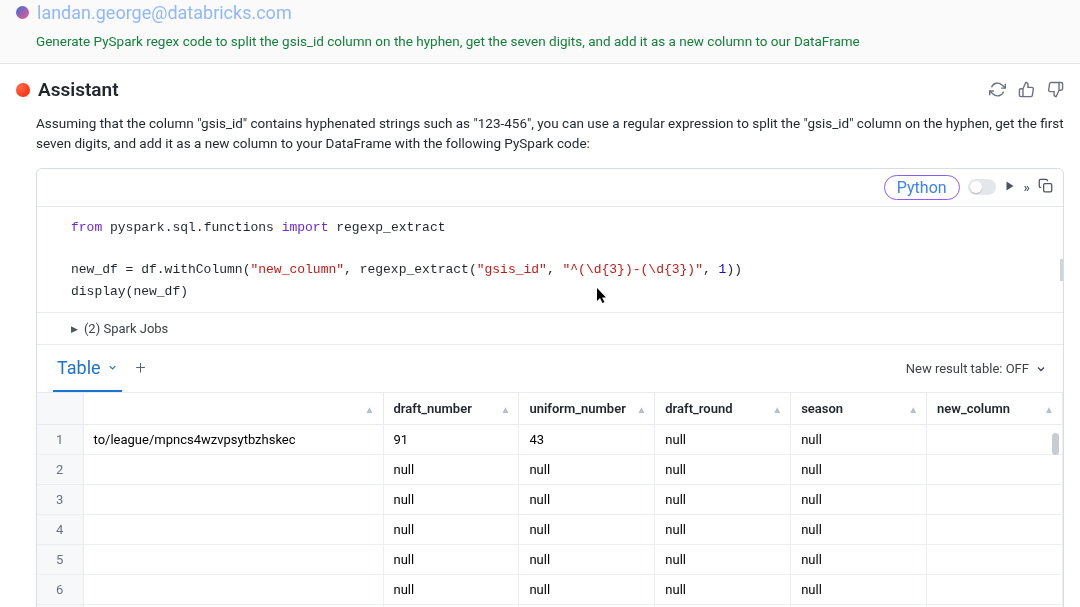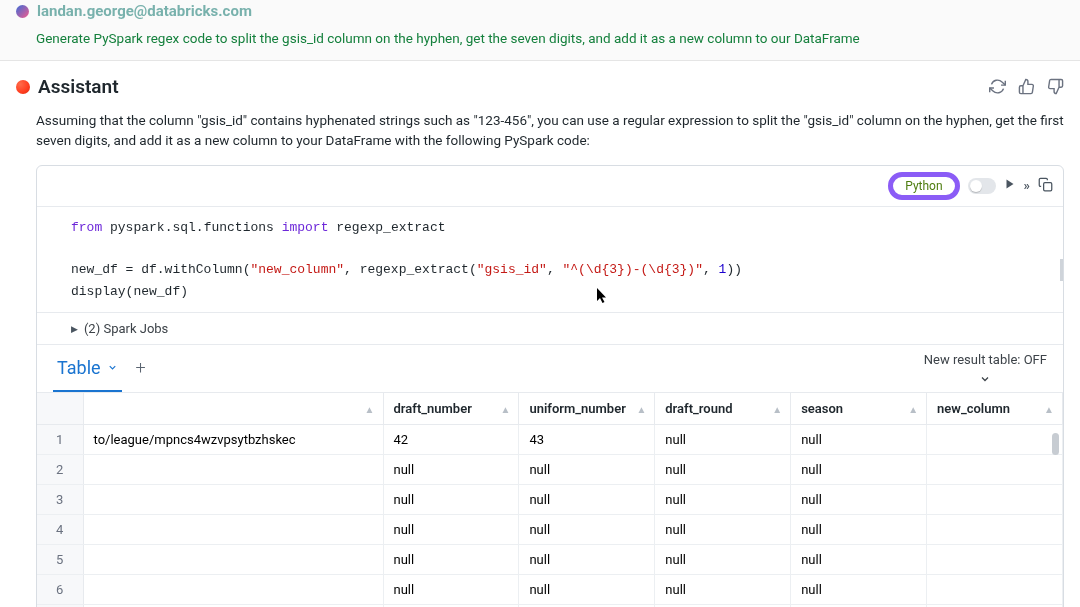--- a/index.html
+++ b/index.html
@@ -30,23 +30,23 @@
       margin-bottom: 10px;
     }
     .user-avatar {
       width: 13px;
       height: 13px;
       border-radius: 50%;
       background: linear-gradient(135deg, #3a6bd8, #f45b8c);
       flex: 0 0 auto;
     }
     .user-email {
-      font-weight: 700;
-      font-size: 15px;
-      color: #0f766e;
+      font-weight: 400;
+      font-size: 18px;
+      color: #3b82f6;
       opacity: 0.55;
     }
     .user-prompt {
       font-size: 13.5px;
       color: #15803d;
       margin-left: 20px;
     }
     .assistant-block {
       padding: 14px 16px 0 16px;
     }
@@ -90,25 +90,25 @@
     }
     .cell-toolbar {
       display: flex;
       justify-content: flex-end;
       align-items: center;
       gap: 8px;
       padding: 6px 10px;
       border-bottom: 1px solid #e7eaee;
     }
     .lang-badge {
-      border: 5px solid #8b5cf6;
+      border: 1px solid #8b5cf6;
       border-radius: 14px;
       padding: 2px 12px;
-      font-size: 12px;
-      color: #4d7c0f;
+      font-size: 16px;
+      color: #3b82f6;
       background: #fff;
     }
     .toggle-pill {
       width: 28px;
       height: 16px;
       background: #e3e6ea;
       border-radius: 10px;
       position: relative;
     }
     .toggle-pill::after {
@@ -182,21 +182,20 @@
       font-weight: 300;
       padding-bottom: 2px;
     }
     .tabs-right {
       margin-left: auto;
       display: flex;
       align-items: center;
       gap: 6px;
       font-size: 13px;
       color: #3d4349;
-      flex-direction: column;
     }
     .tabs-right svg { display: block; }
     .data-table {
       width: 100%;
       border-collapse: collapse;
       font-size: 13px;
       table-layout: fixed;
     }
     .data-table th {
       text-align: left;
@@ -356,21 +355,21 @@
               <th><span>uniform_number</span><span class="sort">▲</span></th>
               <th><span>draft_round</span><span class="sort">▲</span></th>
               <th><span>season</span><span class="sort">▲</span></th>
               <th><span>new_column</span><span class="sort">▲</span></th>
             </tr>
           </thead>
           <tbody id="tbody">
               <tr>
                 <td class="row-num">1</td>
                 <td>to/league/mpncs4wzvpsytbzhskec</td>
-                <td>42</td>
+                <td>91</td>
                 <td>43</td>
                 <td>null</td>
                 <td>null</td>
                 <td></td>
               </tr>
               <tr>
                 <td class="row-num">2</td>
                 <td></td>
                 <td>null</td>
                 <td>null</td>

